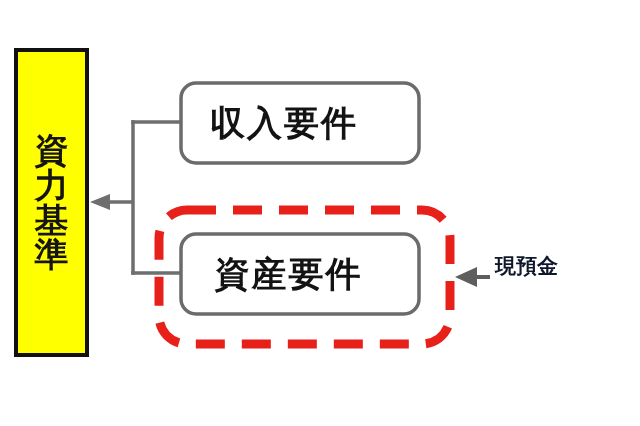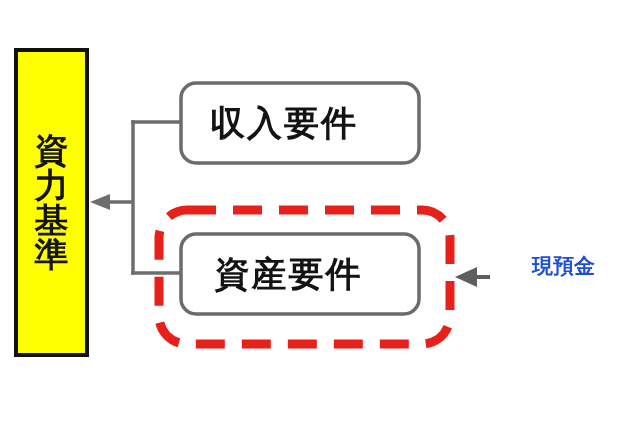--- a/index.html
+++ b/index.html
@@ -43,24 +43,23 @@
     display: flex;
     align-items: center;
     justify-content: center;
     font-weight: bold;
     color: #131313;
     white-space: nowrap;
   }
   .side-note {
     position: absolute;
     font-weight: bold;
-    color: #1d4ed8;
+    color: #0f172a;
     line-height: 1.22;
     white-space: nowrap;
-    margin-left: 37px;
   }
   .side-note span { display: block; }
 </style>
 </head>
 <body>
 
 <div id="canvas">
 
   <svg id="diagram-svg" viewBox="0 0 640 426">
 

